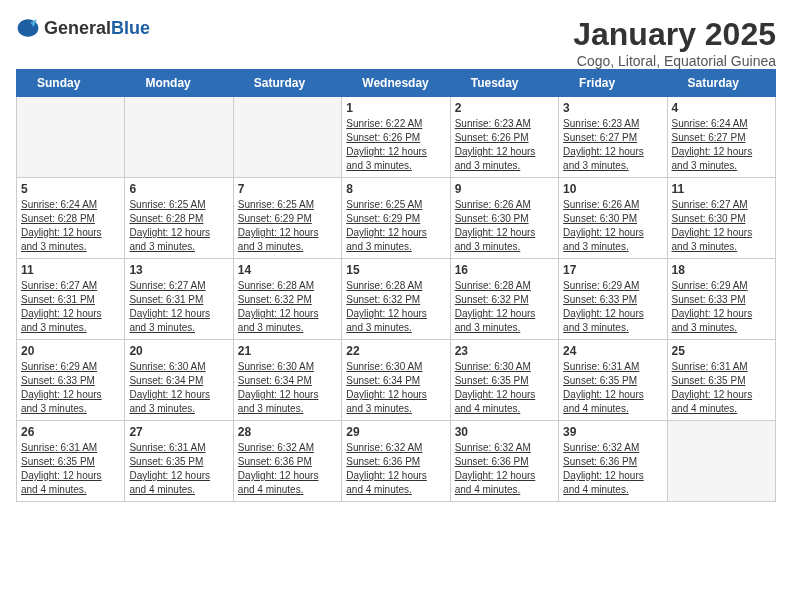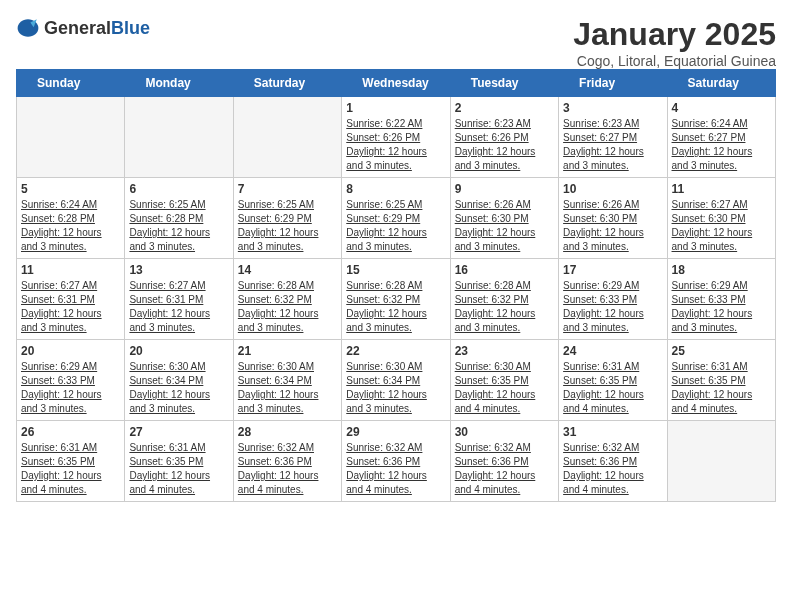--- a/index.html
+++ b/index.html
@@ -362,21 +362,21 @@
         </td>
         <td>
           <div class="day-number">30</div>
         <div class="day-info">
           Sunrise: 6:32 AM<br>
           Sunset: 6:36 PM<br>
           Daylight: 12 hours and 4 minutes.
         </div>
         </td>
         <td>
-          <div class="day-number">31</div>
+          <div class="day-number">39</div>
         <div class="day-info">
           Sunrise: 6:32 AM<br>
           Sunset: 6:36 PM<br>
           Daylight: 12 hours and 4 minutes.
         </div>
         </td>
         <td class="empty"></td>
       </tr>
     </tbody>
 </table>

